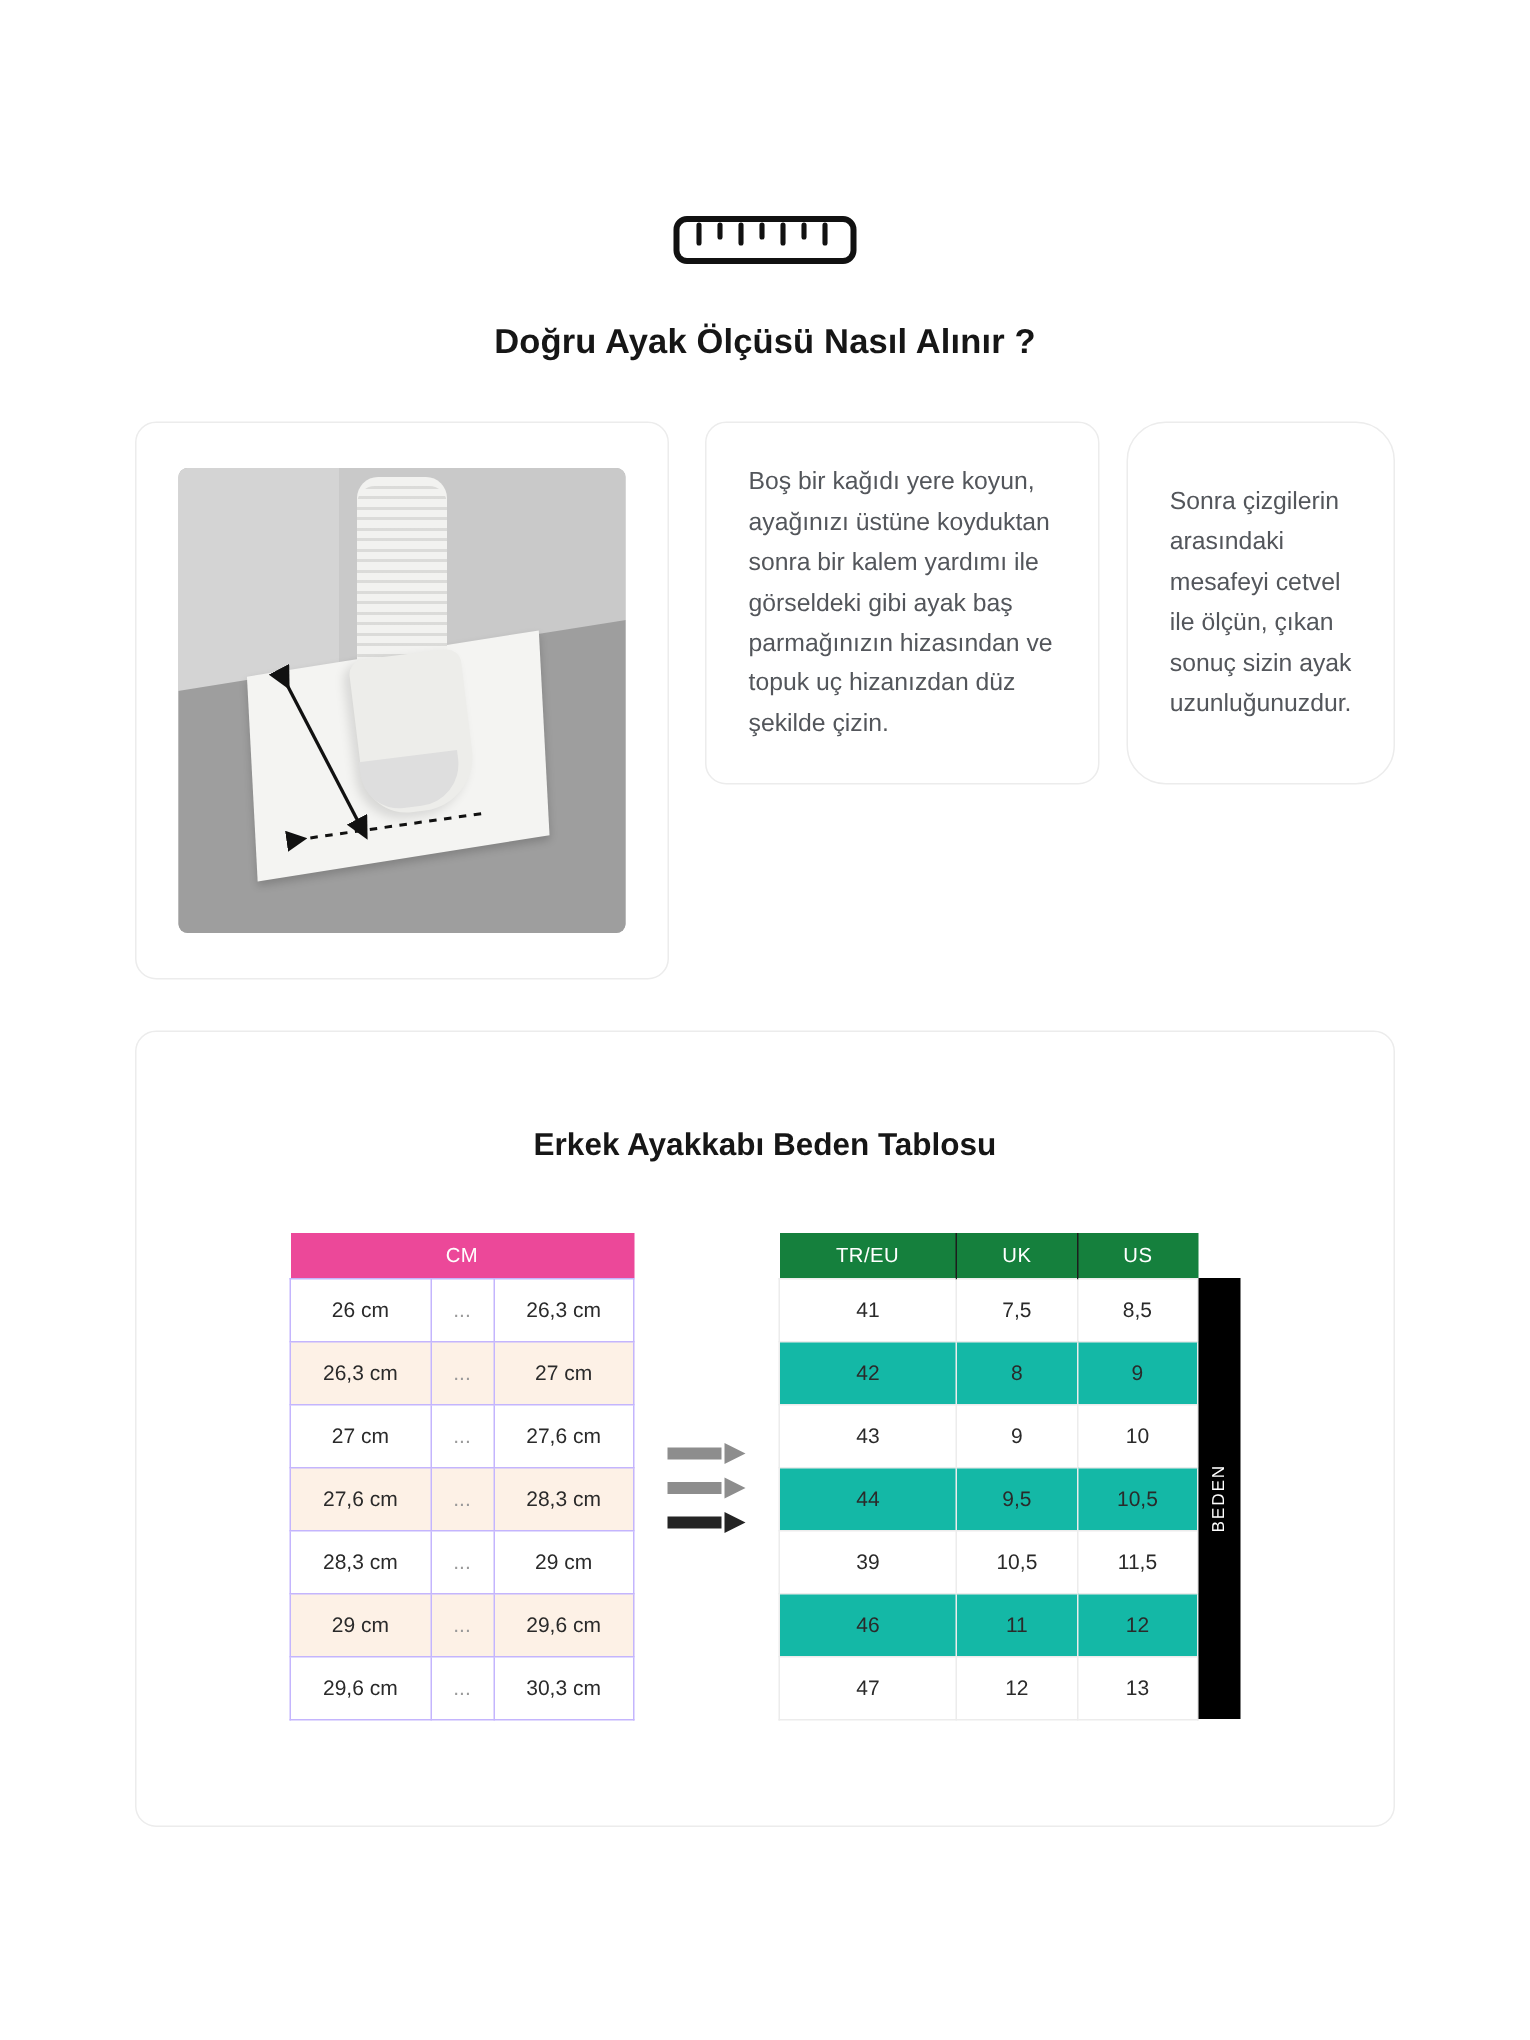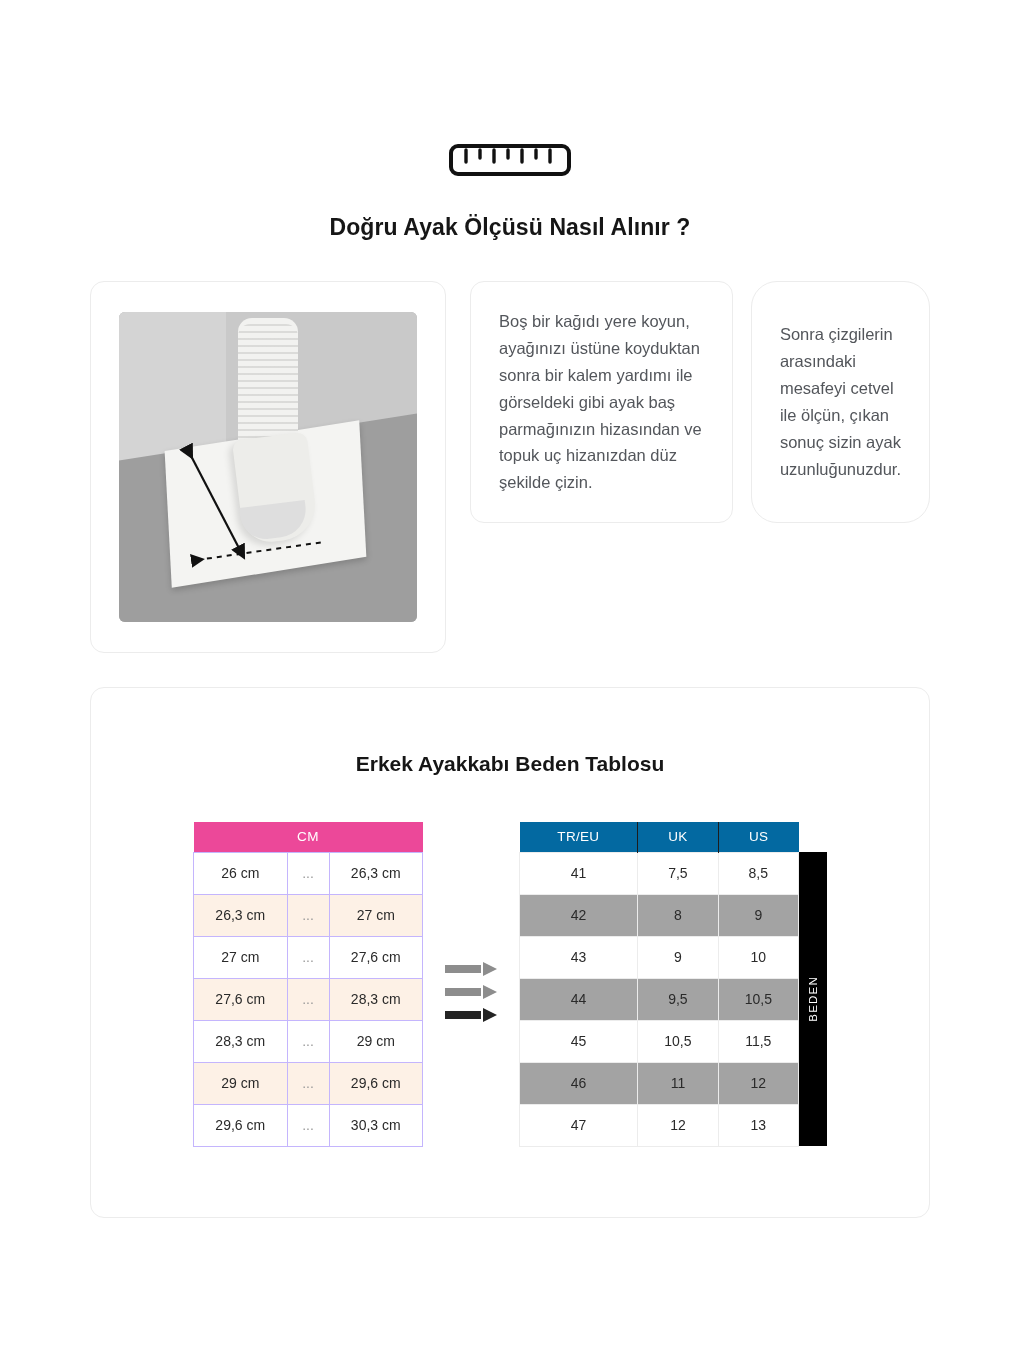--- a/index.html
+++ b/index.html
@@ -246,36 +246,36 @@
   }
   .arrow.dark .shaft { background: #242424; }
   .arrow.dark .head { border-left-color: #242424; }
   .arrow.light .shaft { background: #8d8d8d; }
   .arrow.light .head { border-left-color: #8d8d8d; }
 
   
   .size-wrap { display: flex; align-items: stretch; }
   .size-table { width: 280px; }
   .size-table thead th {
-    background: #0369a1;
+    background: #15803d;
     color: #ffffff;
     font-weight: normal;
     font-size: 13.5px;
     height: 30px;
     letter-spacing: 0.3px;
     border-right: 1px solid #1d1d1d;
   }
   .size-table thead th:last-child { border-right: none; }
   .size-table td {
     height: 42px;
     text-align: center;
     border: 1px solid #ececec;
     font-size: 14px;
   }
-  .size-table tr.alt td { background: #a3a3a3; }
+  .size-table tr.alt td { background: #14b8a6; }
 
   .beden-bar {
     width: 28px;
     background: #000000;
     color: #ffffff;
     display: flex;
     align-items: center;
     justify-content: center;
     margin-top: 30px;
     height: 294px;
@@ -437,21 +437,21 @@
               <td>43</td>
               <td>9</td>
               <td>10</td>
             </tr>
             <tr class="alt">
               <td>44</td>
               <td>9,5</td>
               <td>10,5</td>
             </tr>
             <tr>
-              <td>45</td>
+              <td>39</td>
               <td>10,5</td>
               <td>11,5</td>
             </tr>
             <tr class="alt">
               <td>46</td>
               <td>11</td>
               <td>12</td>
             </tr>
             <tr>
               <td>47</td>

